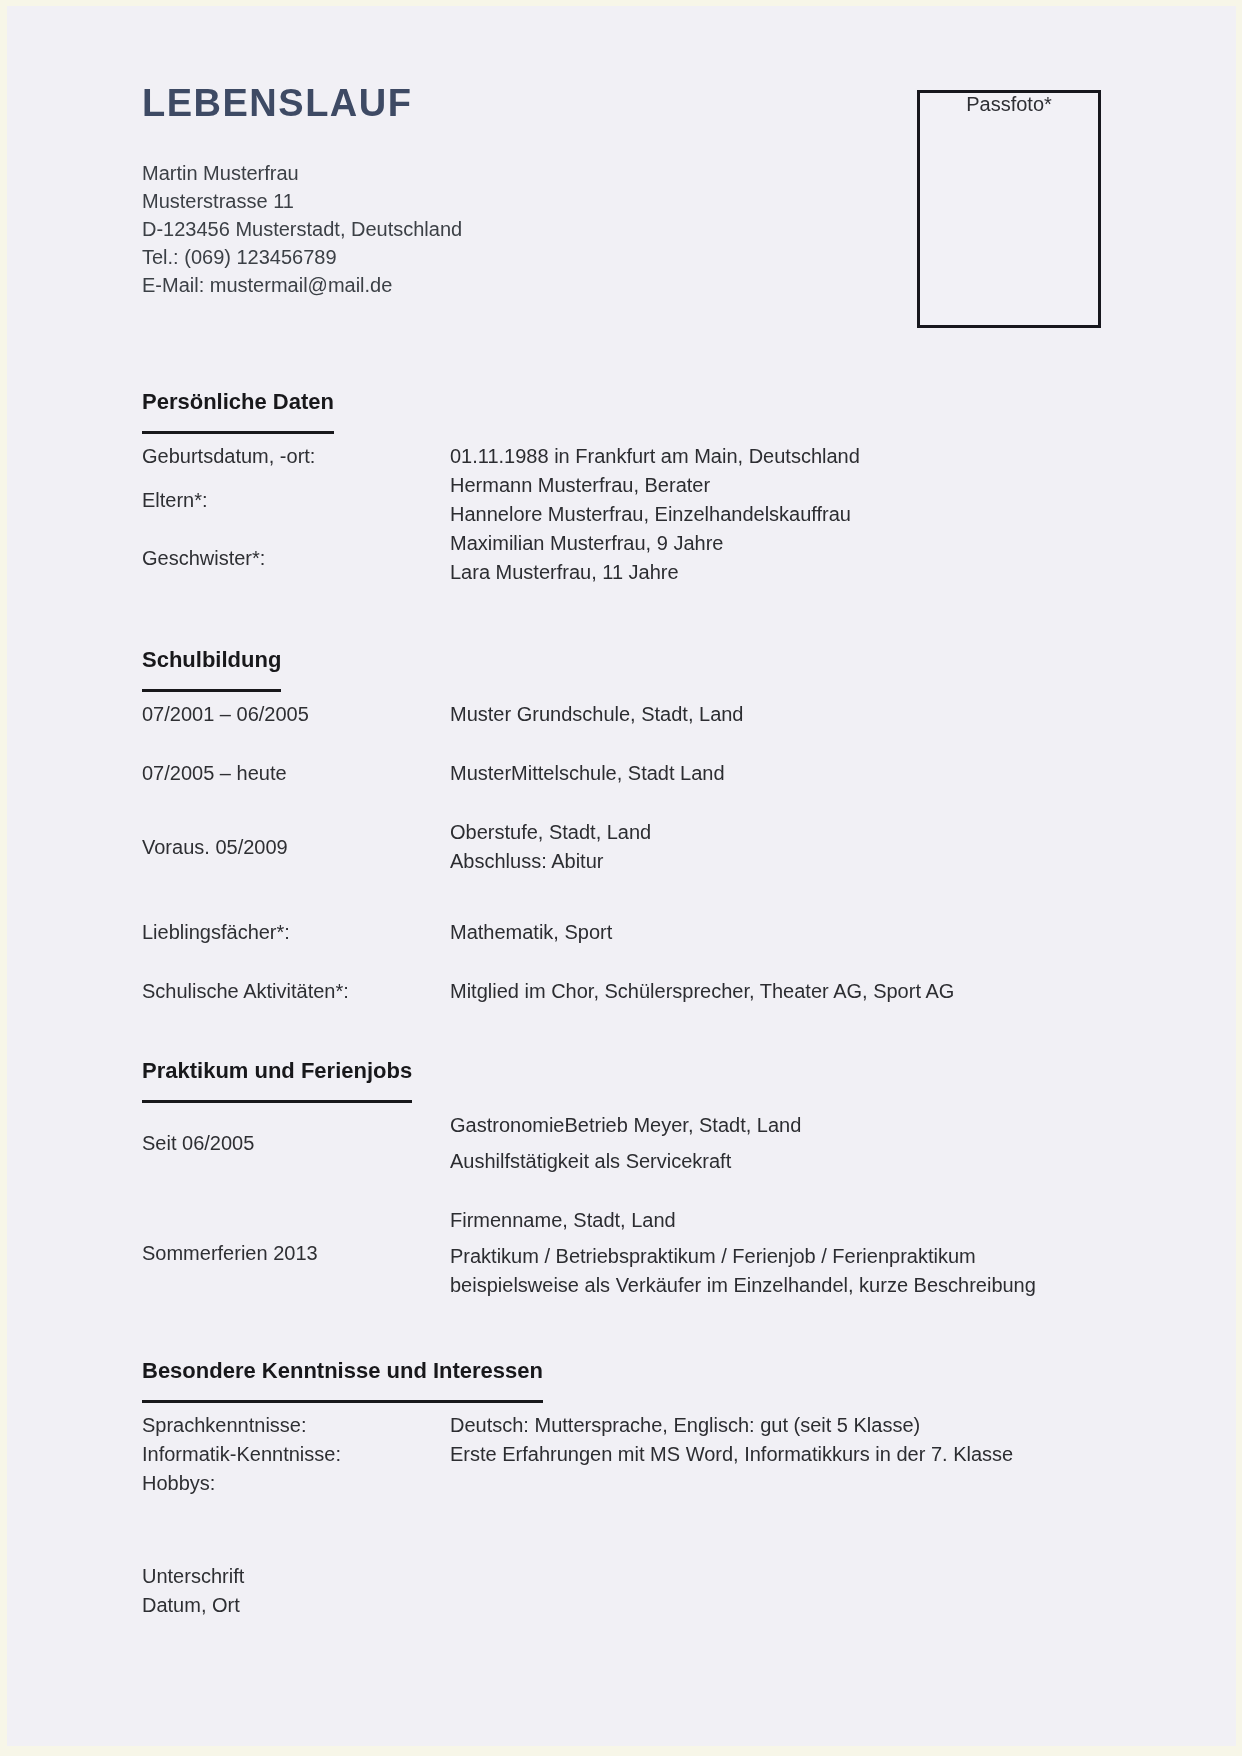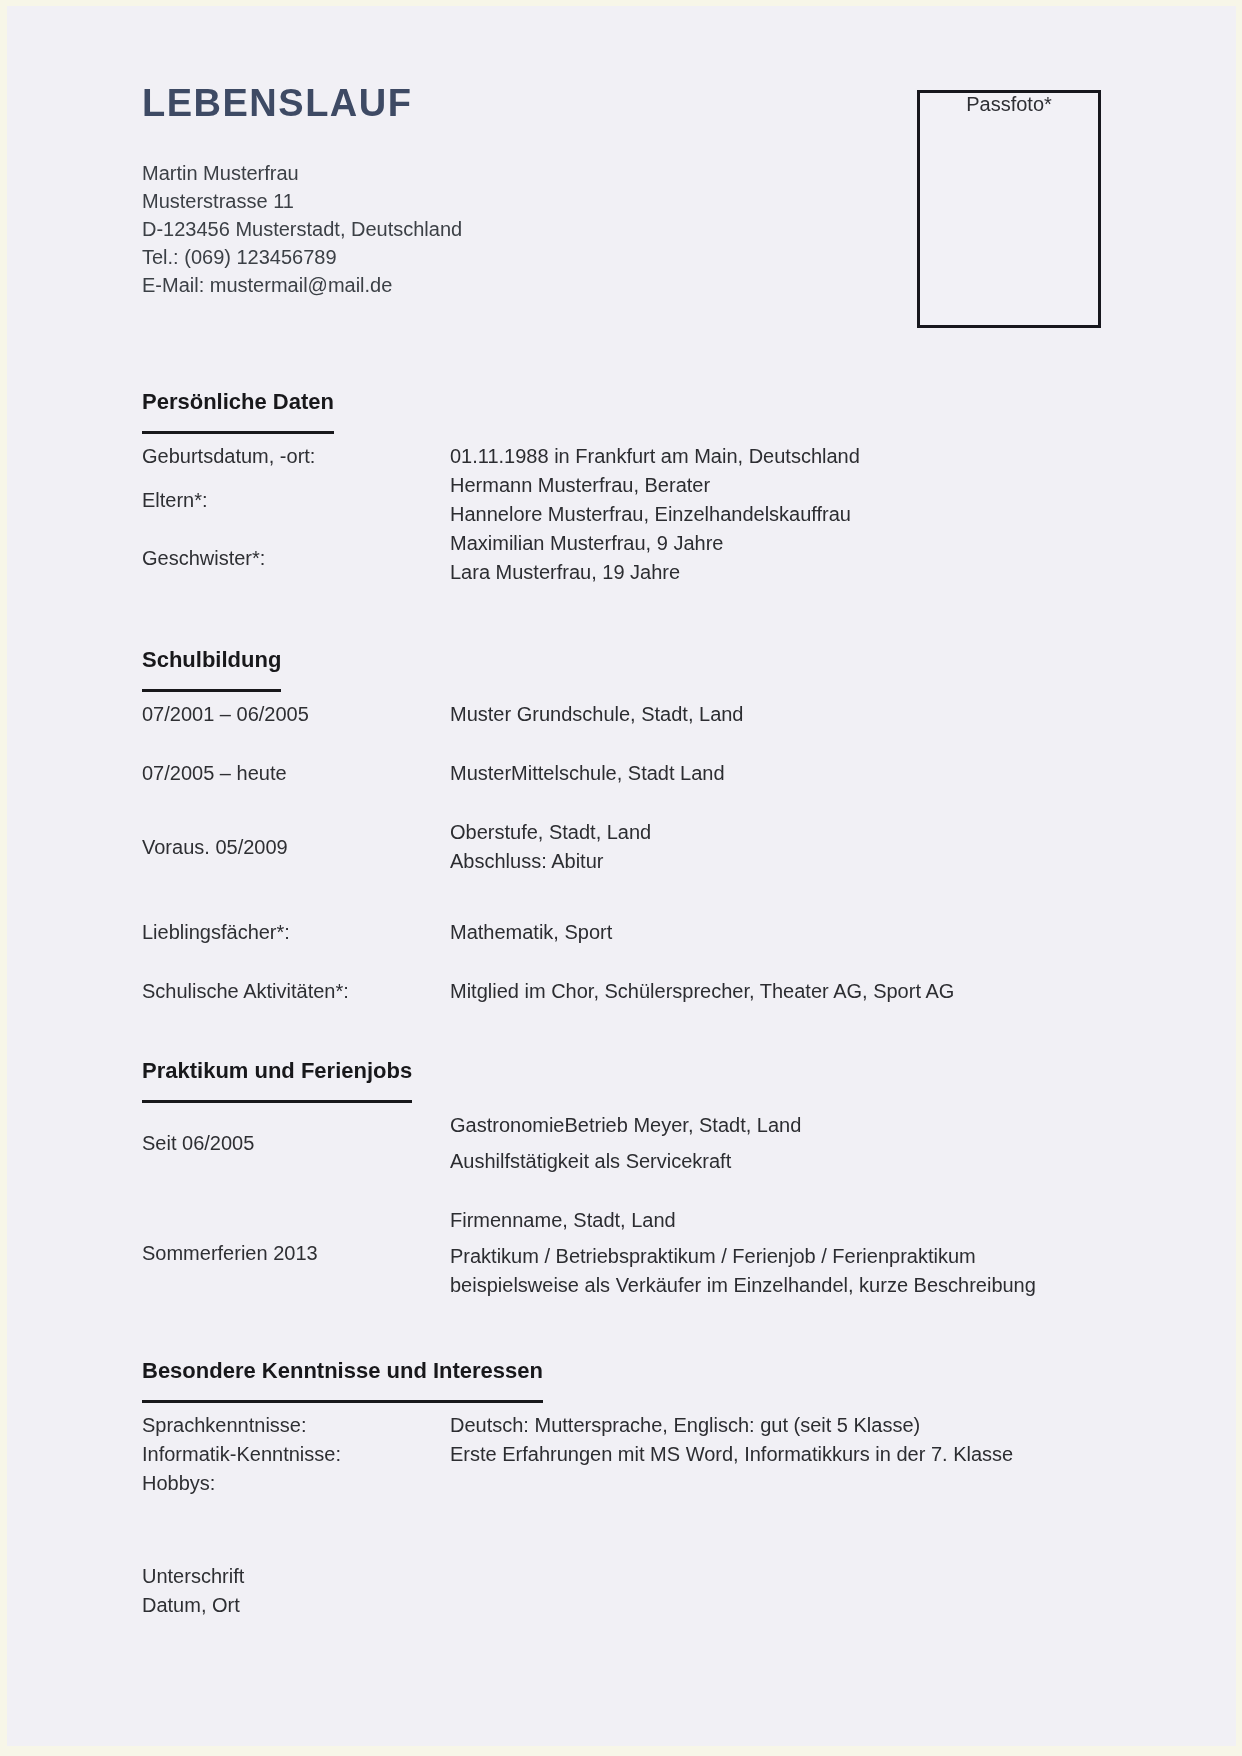--- a/index.html
+++ b/index.html
@@ -127,21 +127,21 @@
           <div class="col-label">Eltern*:</div>
           <div class="col-values">
             <div class="val">Hermann Musterfrau, Berater</div>
             <div class="val">Hannelore Musterfrau, Einzelhandelskauffrau</div>
           </div>
         </div>
         <div class="row">
           <div class="col-label">Geschwister*:</div>
           <div class="col-values">
             <div class="val">Maximilian Musterfrau, 9 Jahre</div>
-            <div class="val">Lara Musterfrau, 19 Jahre</div>
+            <div class="val">Lara Musterfrau, 11 Jahre</div>
           </div>
         </div>
       </div>
 
       <div class="section sec-school">
         <div class="section-heading">Schulbildung</div>
         <div class="row">
           <div class="col-label">07/2001 – 06/2005</div>
           <div class="col-values">
             <div class="val">Muster Grundschule, Stadt, Land</div>

